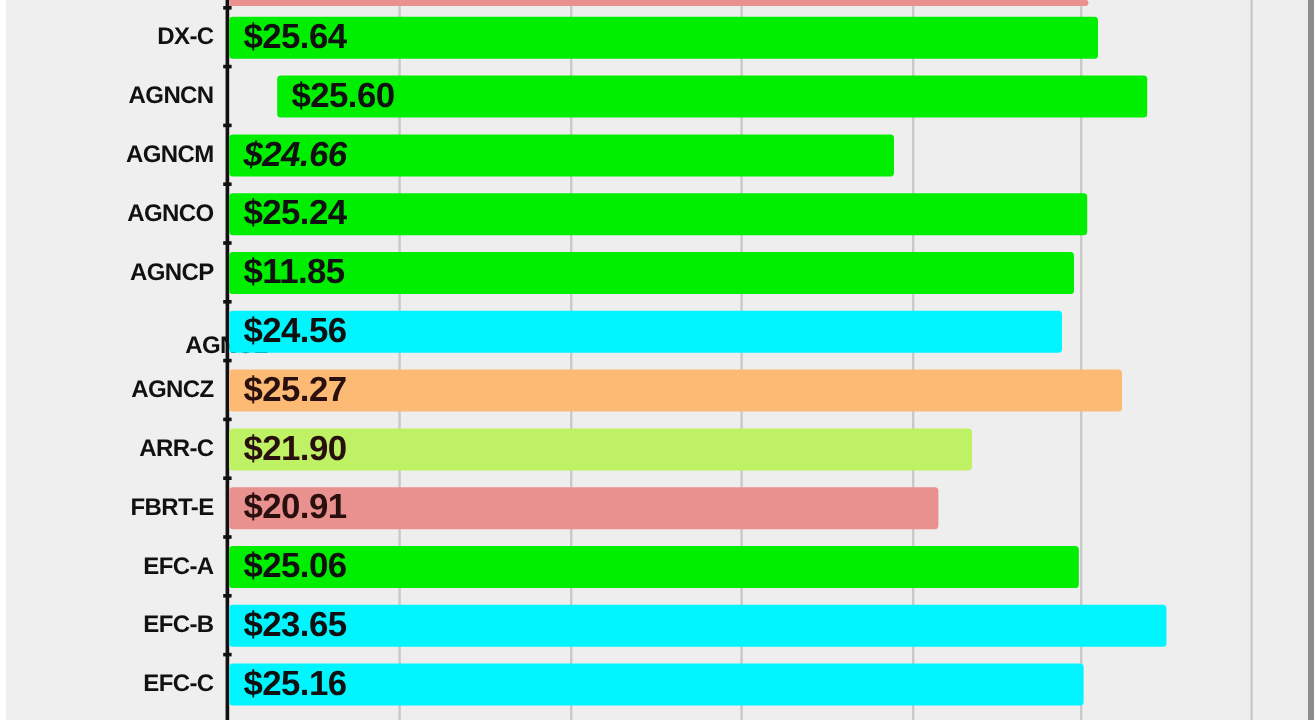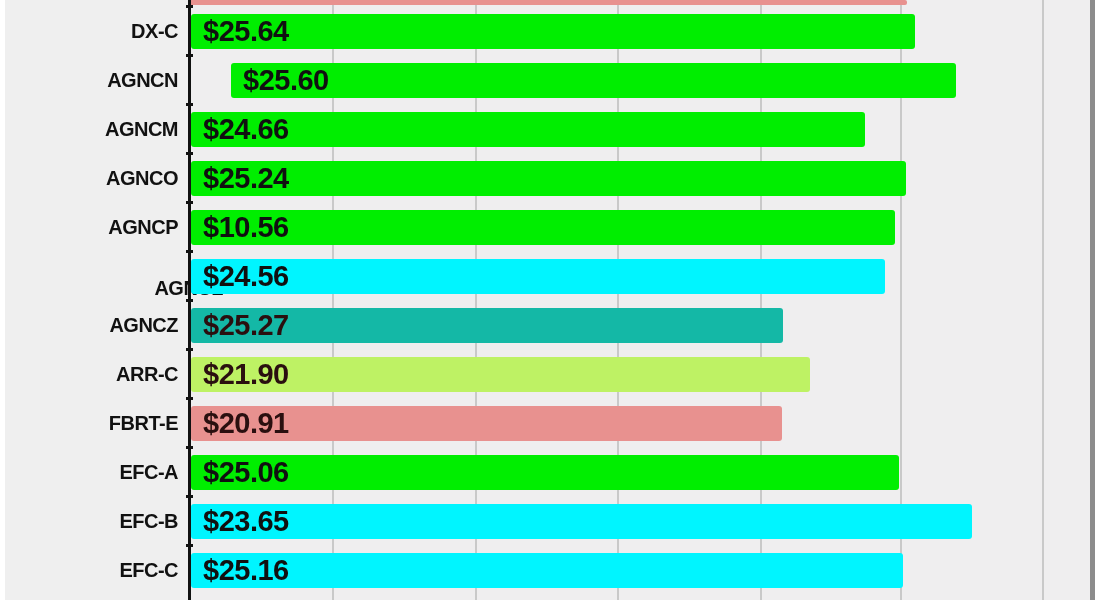--- a/index.html
+++ b/index.html
@@ -179,49 +179,49 @@
       <div class="row" style="top: 63px;">
         <div class="tick" style="top: -9px;"></div>
         <div class="row-label" style="top: 0px;">AGNCN</div>
         <div class="bar" style="top: 0px; width: 725px; background: rgb(0, 238, 0); margin-left: 40px;">
           <span class="bar-value val-dark">$25.60</span>
         </div>
       </div>
       <div class="row" style="top: 112px;">
         <div class="tick" style="top: -9px;"></div>
         <div class="row-label" style="top: 0px;">AGNCM</div>
-        <div class="bar" style="top: 0px; width: 674px; background: rgb(0, 238, 0);">
+        <div class="bar" style="top: 0px; width: 554px; background: rgb(0, 238, 0); font-style: italic;">
           <span class="bar-value val-dark">$24.66</span>
         </div>
       </div>
       <div class="row" style="top: 161px;">
         <div class="tick" style="top: -9px;"></div>
         <div class="row-label" style="top: 0px;">AGNCO</div>
         <div class="bar" style="top: 0px; width: 715px; background: rgb(0, 238, 0); padding-left: 30px;">
           <span class="bar-value val-dark">$25.24</span>
         </div>
       </div>
       <div class="row" style="top: 210px;">
         <div class="tick" style="top: -9px;"></div>
         <div class="row-label" style="top: 0px;">AGNCP</div>
         <div class="bar" style="top: 0px; width: 704px; background: rgb(0, 238, 0);">
-          <span class="bar-value val-dark">$10.56</span>
+          <span class="bar-value val-dark">$11.85</span>
         </div>
       </div>
       <div class="row" style="top: 259px;">
         <div class="tick" style="top: -9px;"></div>
         <div class="row-label" style="top: 12px; padding-left: 45px;">AGNCL</div>
         <div class="bar" style="top: 0px; width: 694px; background: rgb(0, 245, 255);">
           <span class="bar-value val-dark">$24.56</span>
         </div>
       </div>
       <div class="row" style="top: 308px;">
         <div class="tick" style="top: -9px;"></div>
         <div class="row-label" style="top: 0px;">AGNCZ</div>
-        <div class="bar" style="top: 0px; width: 592px; background: #14b8a6;">
+        <div class="bar" style="top: 0px; width: 744px; background: #fdba74;">
           <span class="bar-value val-maroon">$25.27</span>
         </div>
       </div>
       <div class="row" style="top: 357px;">
         <div class="tick" style="top: -9px;"></div>
         <div class="row-label" style="top: 0px;">ARR-C</div>
         <div class="bar" style="top: 0px; width: 619px; background: #bef264;">
           <span class="bar-value val-maroon">$21.90</span>
         </div>
       </div>

